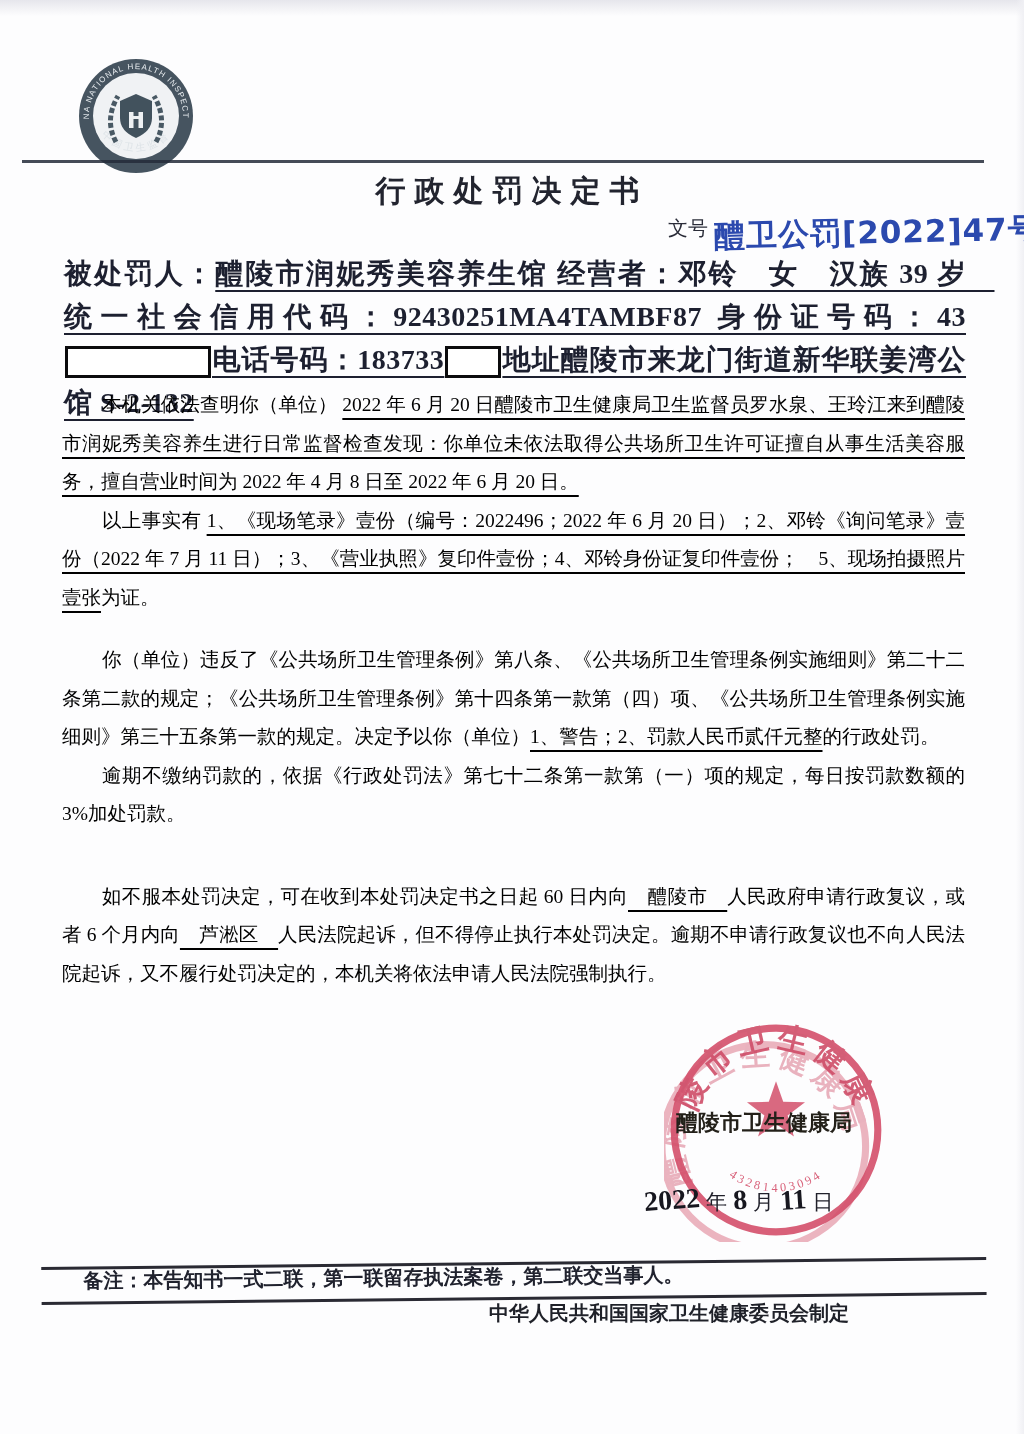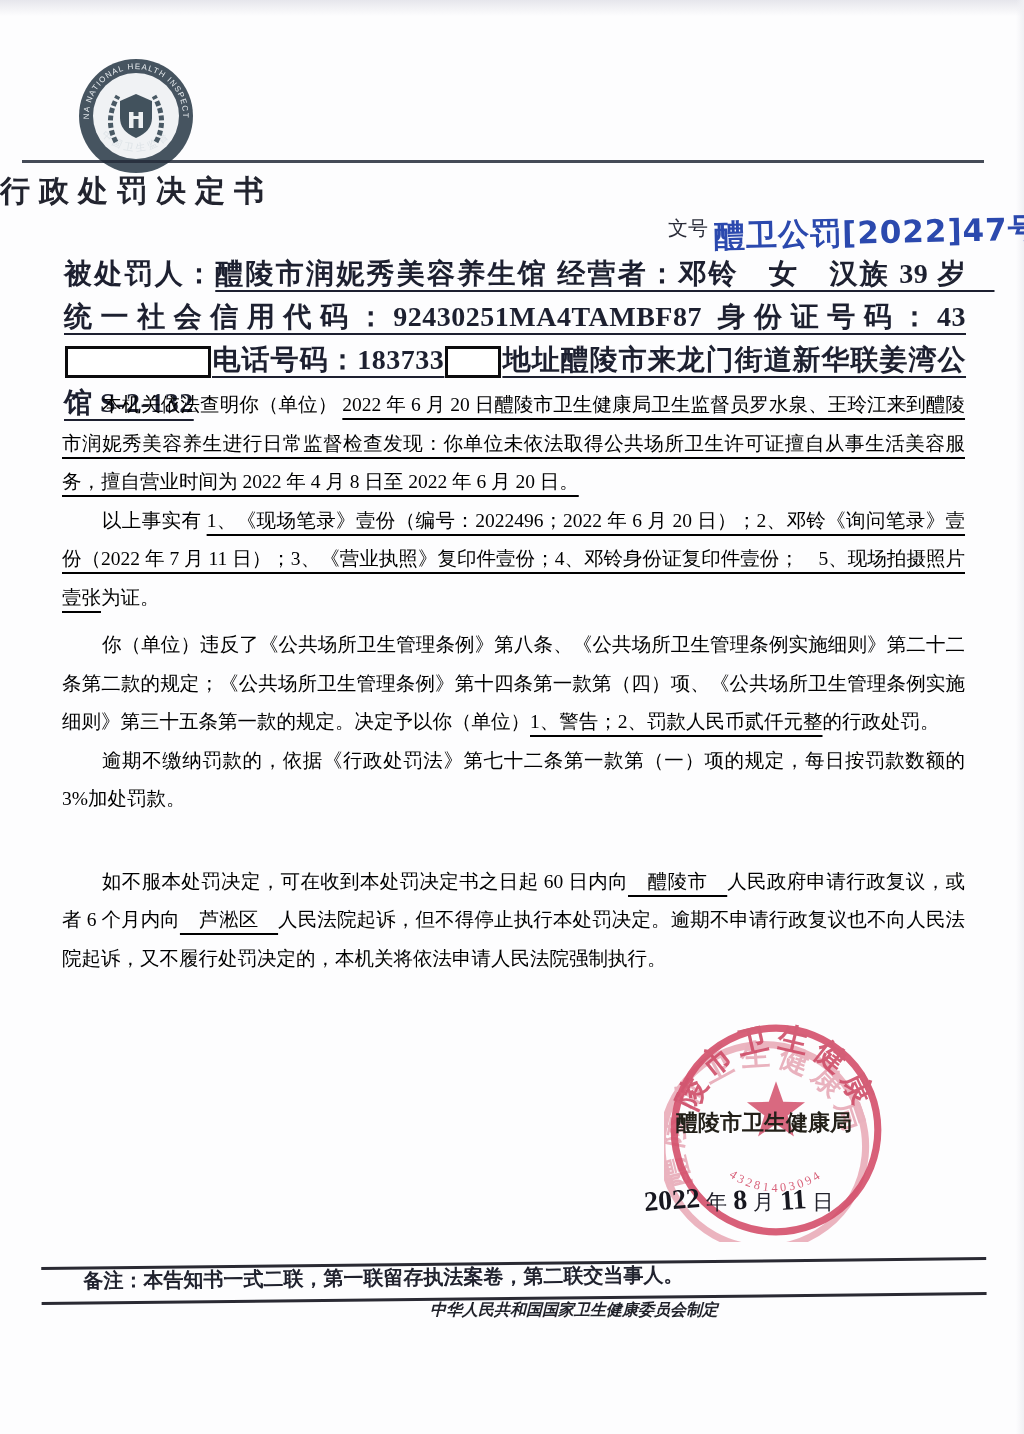--- a/index.html
+++ b/index.html
@@ -24,21 +24,21 @@
   .doc-series-title {
     position:absolute; left:212px; top:86px; width:600px;
     font-size:44px; font-weight:700; letter-spacing:31px;
     color:#242837; white-space:nowrap;
   }
   .header-rule {
     position:absolute; left:22px; top:160px; width:962px; height:3px;
     background:#252b3a; opacity:.85;
   }
   .doc-title {
-    position:absolute; left:0; top:171px; width:1024px; text-align:left;
+    position:absolute; left:0; top:171px; width:1024px; text-align:center;
     font-size:30px; font-weight:700; letter-spacing:9px; color:#22242f;
   }
   .doc-no-line { position:absolute; top:212px; left:668px; white-space:nowrap; }
   .doc-no-label { font-size:20px; color:#2a2c38; vertical-align:8px; }
   .doc-no-value {
     display:inline-block; margin-left:2px;
     font-size:31px; font-weight:700; color:#2b49ae;
     transform:rotate(-1.2deg); letter-spacing:1px;
     font-family:"DejaVu Sans",sans-serif;
   }
@@ -55,21 +55,21 @@
     position:absolute; left:64px; top:252px; width:902px;
     font-size:28px; font-weight:700; line-height:43px;
     text-align:justify; color:#1d2030; letter-spacing:.5px;
   }
 
   .body-text {
     position:absolute; left:62px; top:386px; width:903px;
     font-size:19.5px; line-height:38.5px; text-align:justify; color:#000000;
   }
   .body-text p { margin:0; text-indent:2.05em; }
-  .body-text p.gap-before { margin-top:9px; }
+  .body-text p.gap-before { margin-top:24px; }
   .body-text p.big-gap-before { margin-top:44px; }
 
   
   .seal-area { position:absolute; left:636px; top:1016px; width:330px; height:240px; }
   .seal-svg { position:absolute; left:28px; top:2px; width:224px; height:224px; }
   .signer-line1 {
     position:absolute; left:40px; top:92px; white-space:nowrap;
     font-size:22px; font-weight:700; color:#232019;
   }
   .signer-line2 {
@@ -82,22 +82,22 @@
 
   
   .footer-group { position:absolute; left:0; top:0; width:1024px; transform:rotate(-0.6deg); }
   .footer-rule1 { position:absolute; left:28px; top:1262px; width:945px; height:2.5px; background:#2a2a33; }
   .remark {
     position:absolute; left:70px; top:1263px; width:880px; white-space:nowrap;
     font-size:20px; font-weight:600; color:#20222e;
   }
   .footer-rule2 { position:absolute; left:28px; top:1297px; width:945px; height:2.5px; background:#2a2a33; }
   .made-by {
-    position:absolute; left:430px; top:1300px; width:478px; text-align:left;
-    font-size:16px; font-weight:700; color:#1f2129; white-space:nowrap;font-style:italic;
+    position:absolute; left:430px; top:1300px; width:478px; text-align:center;
+    font-size:20px; font-weight:700; color:#1f2129; white-space:nowrap;
   }
 </style>
 </head>
 <body>
 
 <div class="page">
   <div class="scan-edge-top"></div>
   <div class="scan-edge-right"></div>
 
   <svg class="emblem" viewBox="0 0 120 120">

